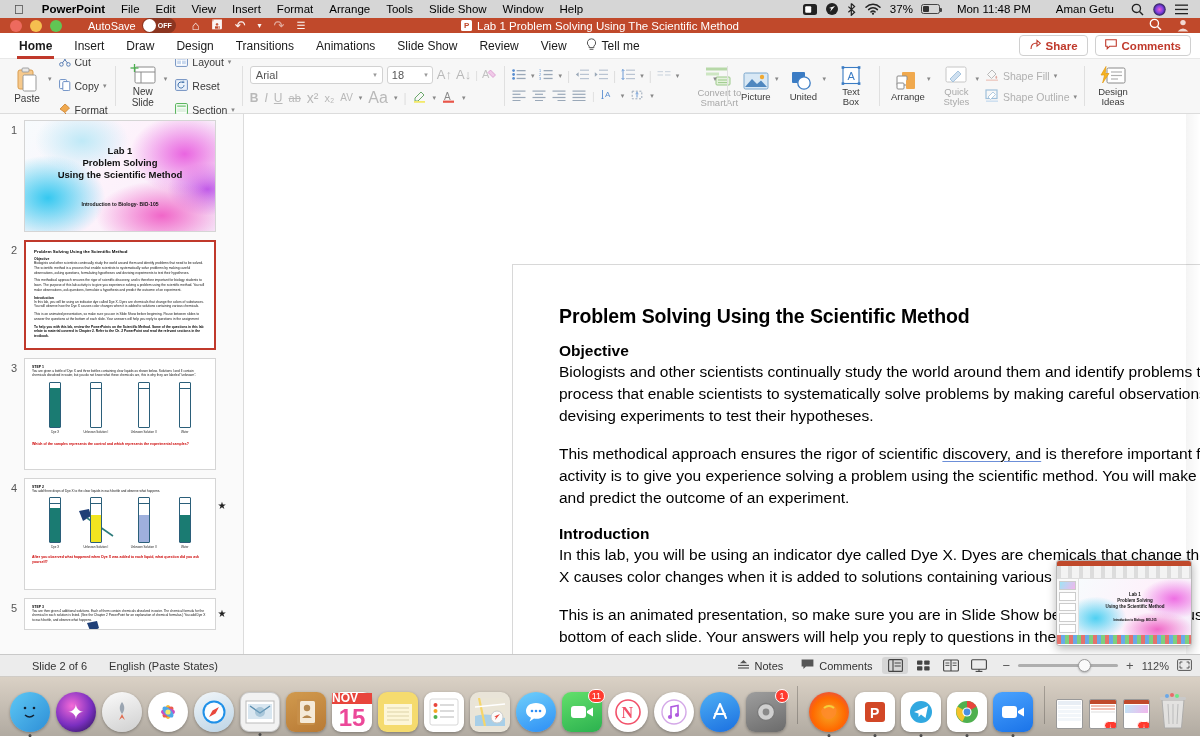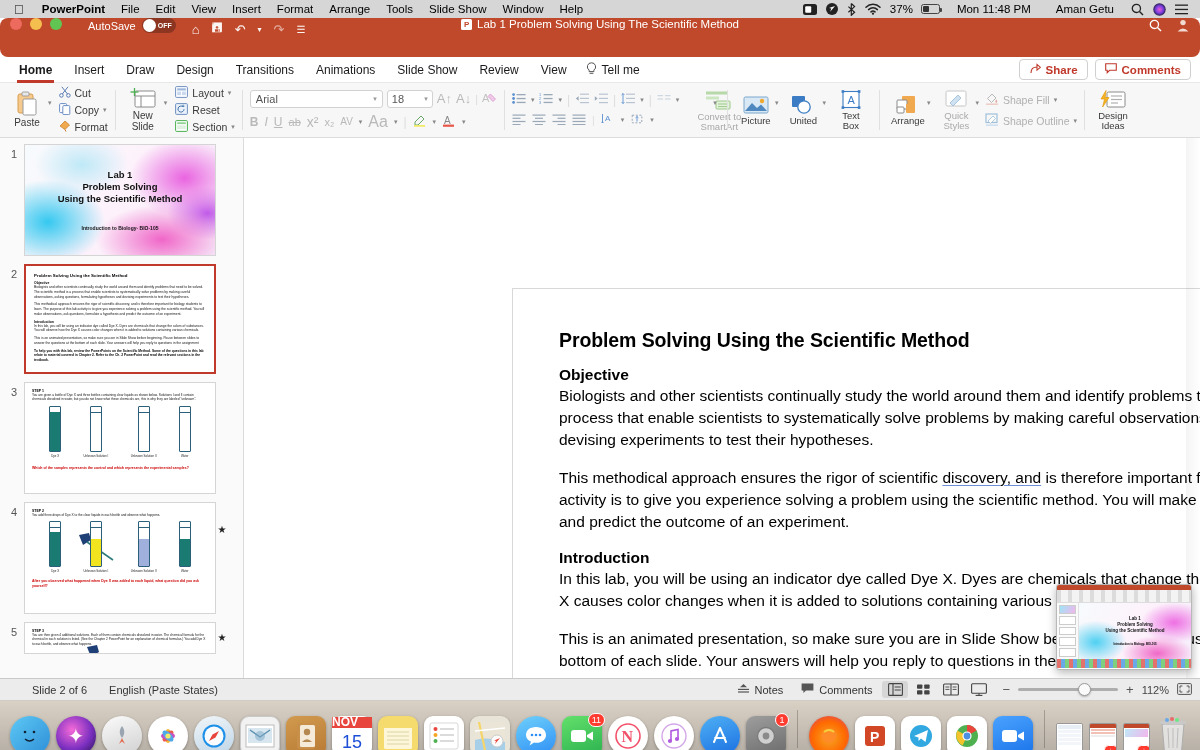--- a/index.html
+++ b/index.html
@@ -19,22 +19,22 @@
   #menubar .mitem { padding: 0 8px; white-space: nowrap; }
   #menubar .mitem.bold { font-weight: bold; }
   #menubar .right { margin-left: auto; display: flex; align-items: center; gap: 9px; padding-right: 6px;}
   #menubar .right .mi { display:flex; align-items:center; }
   .batt-body { width: 19px; height: 10px; border: 1.3px solid #444; border-radius: 2.5px; position: relative; display:inline-block;}
   .batt-body::after { content:""; position:absolute; right:-3.2px; top:2.6px; width:2px; height:4px; background:#444; border-radius:0 1px 1px 0;}
   .batt-fill { position:absolute; left:1.2px; top:1.2px; bottom:1.2px; width:6px; background:#333; border-radius:1px;}
 
   
   #titlebar {
-    height: 39px; background: #c0492b; display: flex; align-items: flex-start;
-    padding: 0 10px; color: #fff; font-size: 11.5px; position: relative; border-radius: 8px;
+    height: 15px; background: #c0492b; display: flex; align-items: center;
+    padding: 0 10px; color: #fff; font-size: 11.5px; position: relative;
   }
   .traffic { display: flex; gap: 8px; align-items: center; }
   .tl { width: 12px; height: 12px; border-radius: 50%; }
   .tl.r { background: #ed6a5e; } .tl.y { background: #f5bf4f; } .tl.g { background: #61c554; }
   .autosave-wrap { display: flex; align-items: center; gap: 6px; margin-left: 26px; font-size: 11px; }
   .toggle { width: 34px; height: 15px; border-radius: 8px; background: #8c3520; position: relative; display:flex; align-items:center;}
   .toggle .knob { width: 13px; height: 13px; border-radius: 50%; background:#fff; margin-left:1px;}
   .toggle .offtxt { position:absolute; right:4px; font-size:7px; color:#fff; font-weight:bold;}
   .qat { display: flex; align-items: center; gap: 12px; margin-left: 16px; font-size: 13px; }
   .qat span { opacity: .95; }
@@ -64,21 +64,21 @@
 
   
   #ribbon {
     height: 55px; background: #f7f7f7; display: flex; align-items: stretch;
     border-bottom: 1px solid #dcdcdc; font-size: 10.5px; color: #333; padding: 3px 0;
   }
   .rgroup { display: flex; align-items: center; padding: 0 7px; height: 100%; }
   .rsep { width: 1px; background: #e0e0e0; margin: 4px 0; }
   .bigbtn { display:flex; flex-direction:column; align-items:center; justify-content:center; width:40px; gap:1px; }
   .bigbtn .lbl { font-size: 10px; text-align:center; line-height:1.05; color:#3a3a3a;}
-  .stackcol { display: flex; flex-direction: column; justify-content: center; gap: 3px; }
+  .stackcol { display: flex; flex-direction: column; justify-content: center; gap: 10px; }
   .srow { display: flex; align-items: center; gap: 4px; font-size: 10.5px; color:#3a3a3a; white-space: nowrap;}
   .cv { font-size: 7px; color:#888; }
   .fontbox { width: 133px; height: 18px; border: 1px solid #d2d2d2; border-radius: 3px; background:#fff;
              display:flex; align-items:center; padding: 0 5px; font-size: 11px; color:#555;}
   .sizebox { width: 46px; height: 18px; border: 1px solid #d2d2d2; border-radius: 3px; background:#fff;
              display:flex; align-items:center; padding: 0 4px; font-size: 11px; color:#555;}
   .boxcv { margin-left:auto; font-size:7px; color:#999;}
   .gdim { color: #b9b9b9; }
   .fmtrow { display:flex; align-items:center; gap:6px; font-size:12px; color:#b9b9b9;}
   .icolbl { display:flex; flex-direction:column; align-items:center; width:42px; gap:1px; font-size:9.5px; color:#3a3a3a; line-height:1.05; text-align:center;}
@@ -1016,21 +1016,21 @@
   <div class="dicon" style="background:linear-gradient(160deg,#d19a4e,#b87a35)">
     <svg width="22" height="26" viewBox="0 0 22 26">
         <rect x="2" y="0" width="18" height="26" rx="2" fill="#c78f49"></rect>
         <rect x="5" y="2" width="15" height="22" rx="1.5" fill="#f5ead8"></rect>
         <circle cx="12" cy="9" r="3.2" fill="#b5884f"></circle>
         <path d="M7 19 Q12 13.5 17 19 Z" fill="#b5884f"></path>
       </svg>
   </div>
   <div class="dicon" style="background:#fff;flex-direction:column;gap:0">
     <div style="background:#e8453c;color:#fff;font-size:12px;width:100%;line-height:11px;font-weight:bold">NOV</div>
-    <div style="color:#1d4ed8;font-size:18px;font-weight:400;line-height:28px">15</div>
+    <div style="color:#ec4899;font-size:24px;font-weight:700;line-height:28px">15</div>
   </div>
   <div class="dicon" style="background:#f5db6e">
     <svg width="30" height="28" viewBox="0 0 30 28">
         <rect x="1" y="1" width="28" height="26" rx="1.5" fill="#fdf6d8"></rect>
         <rect x="1" y="1" width="28" height="5" fill="#f5db6e"></rect>
         <line x1="4" y1="10" x2="26" y2="10" stroke="#ddd3a8"></line>
         <line x1="4" y1="14" x2="26" y2="14" stroke="#ddd3a8"></line>
         <line x1="4" y1="18" x2="26" y2="18" stroke="#ddd3a8"></line>
         <line x1="4" y1="22" x2="26" y2="22" stroke="#ddd3a8"></line>
       </svg>

